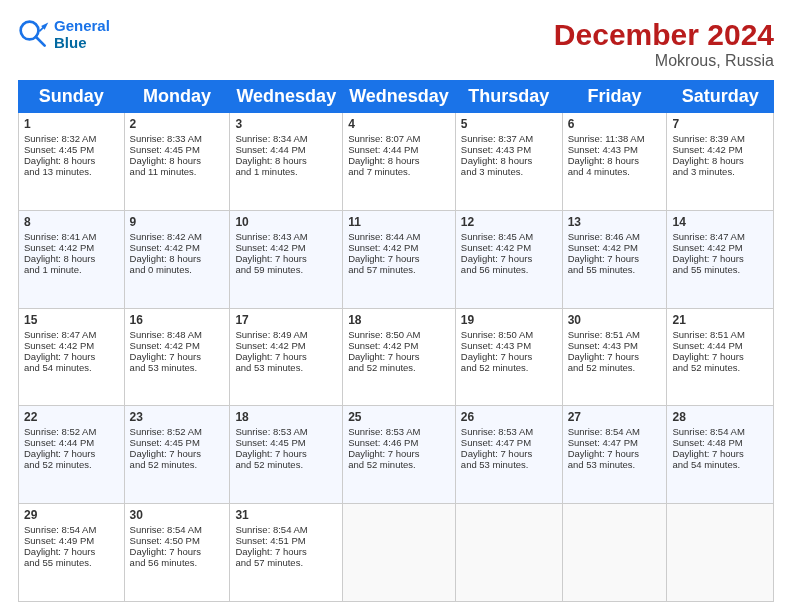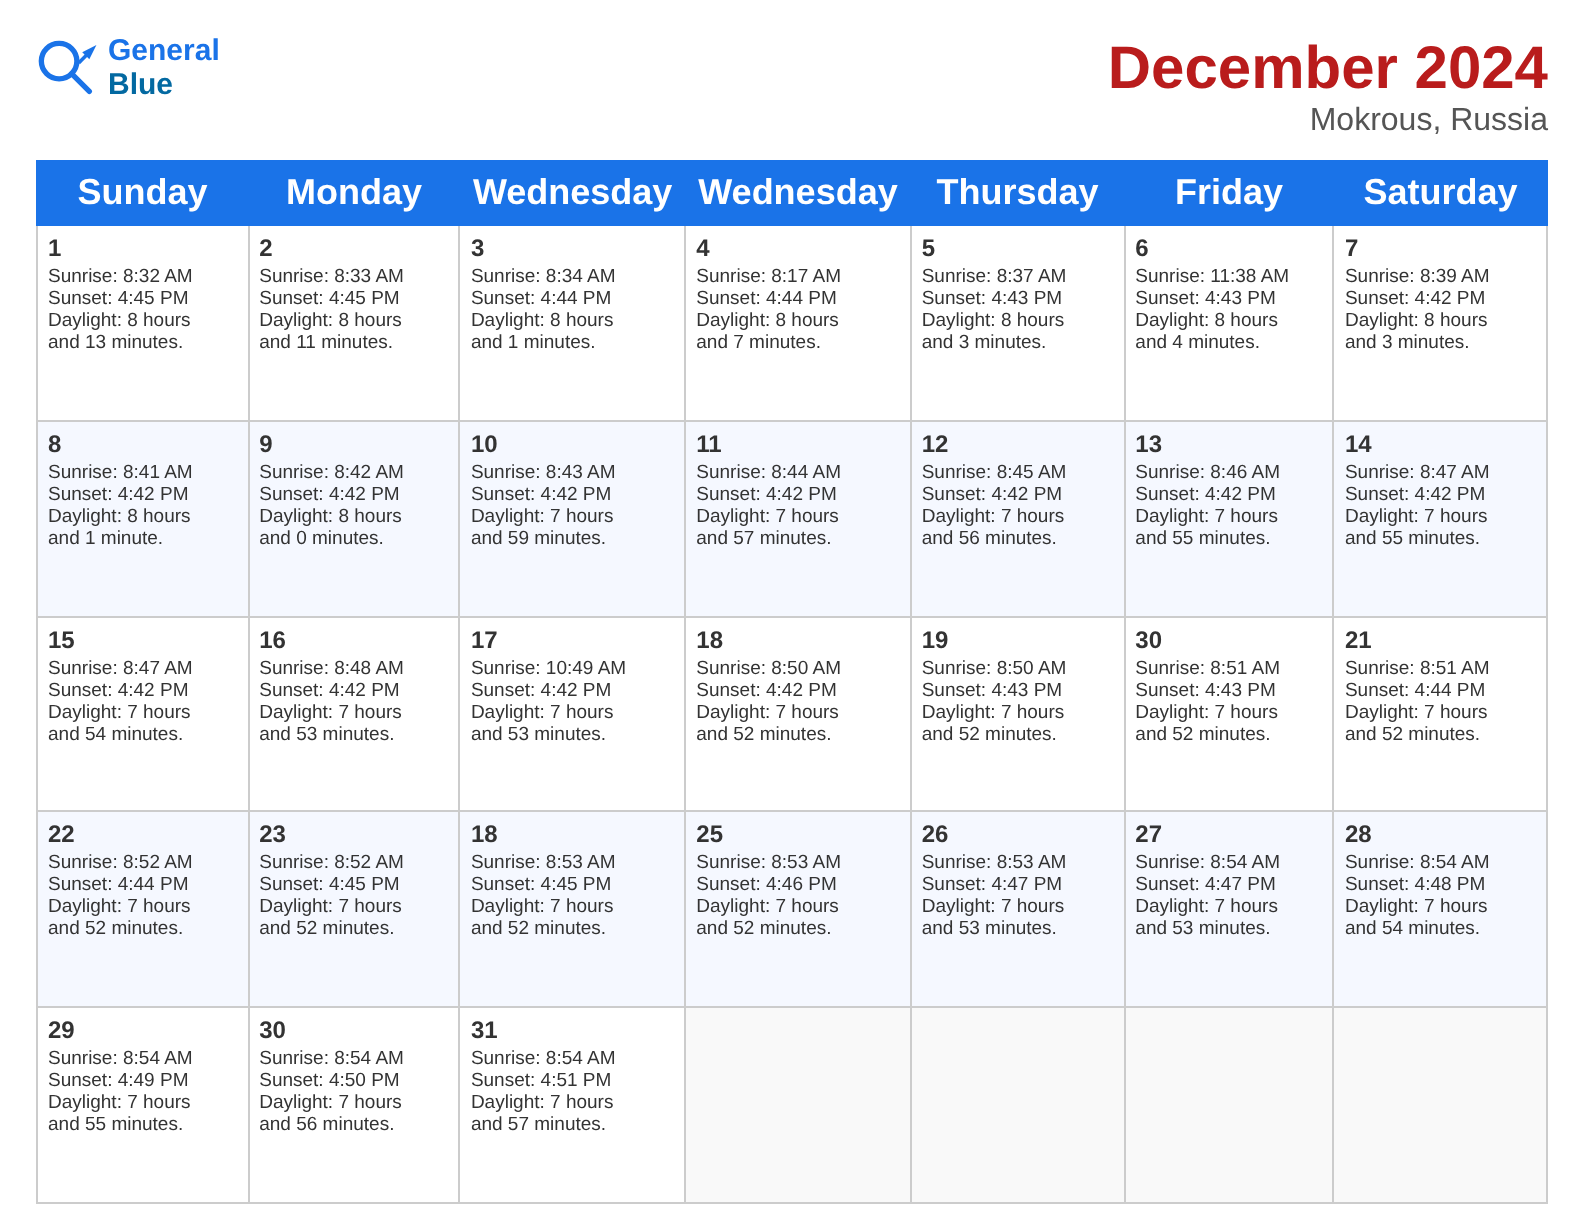--- a/index.html
+++ b/index.html
@@ -143,21 +143,21 @@
           </td>
           <td>
             <span class="day-num">3</span>
             <div>Sunrise: 8:34 AM</div>
             <div>Sunset: 4:44 PM</div>
             <div>Daylight: 8 hours</div>
             <div>and 1 minutes.</div>
           </td>
           <td>
             <span class="day-num">4</span>
-            <div>Sunrise: 8:17 AM</div>
+            <div>Sunrise: 8:07 AM</div>
             <div>Sunset: 4:44 PM</div>
             <div>Daylight: 8 hours</div>
             <div>and 7 minutes.</div>
           </td>
           <td>
             <span class="day-num">5</span>
             <div>Sunrise: 8:37 AM</div>
             <div>Sunset: 4:43 PM</div>
             <div>Daylight: 8 hours</div>
             <div>and 3 minutes.</div>
@@ -238,21 +238,21 @@
           </td>
           <td>
             <span class="day-num">16</span>
             <div>Sunrise: 8:48 AM</div>
             <div>Sunset: 4:42 PM</div>
             <div>Daylight: 7 hours</div>
             <div>and 53 minutes.</div>
           </td>
           <td>
             <span class="day-num">17</span>
-            <div>Sunrise: 10:49 AM</div>
+            <div>Sunrise: 8:49 AM</div>
             <div>Sunset: 4:42 PM</div>
             <div>Daylight: 7 hours</div>
             <div>and 53 minutes.</div>
           </td>
           <td>
             <span class="day-num">18</span>
             <div>Sunrise: 8:50 AM</div>
             <div>Sunset: 4:42 PM</div>
             <div>Daylight: 7 hours</div>
             <div>and 52 minutes.</div>

